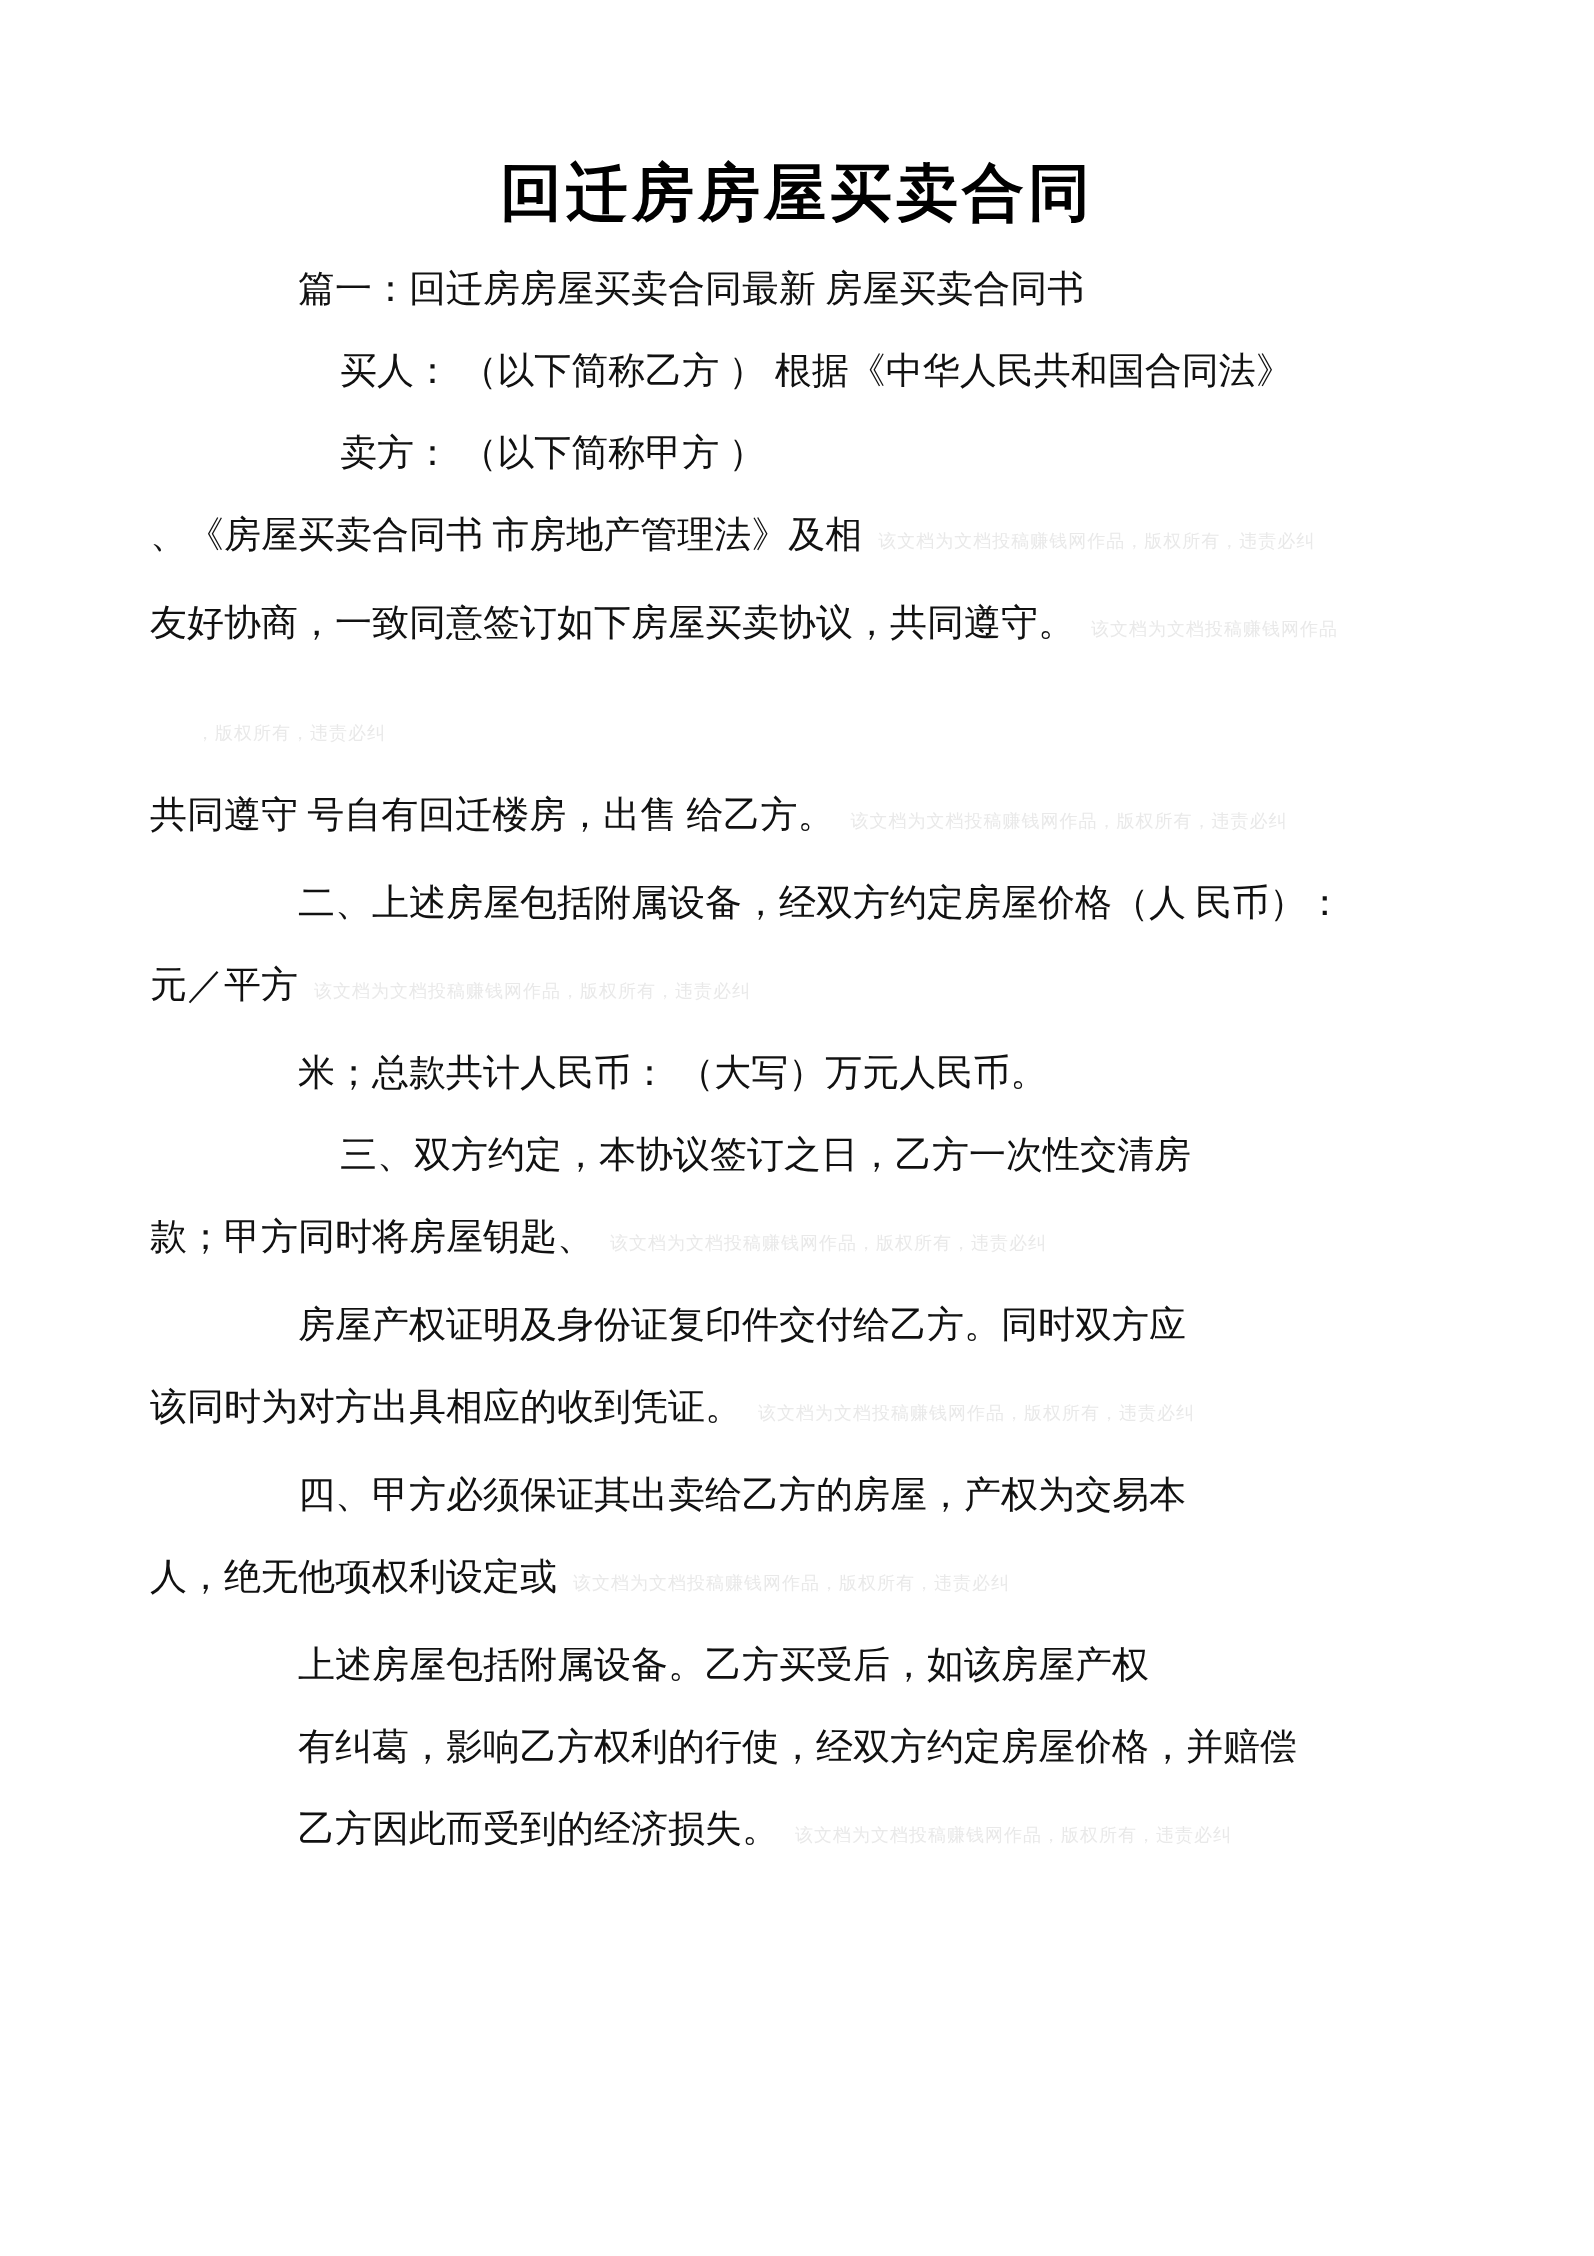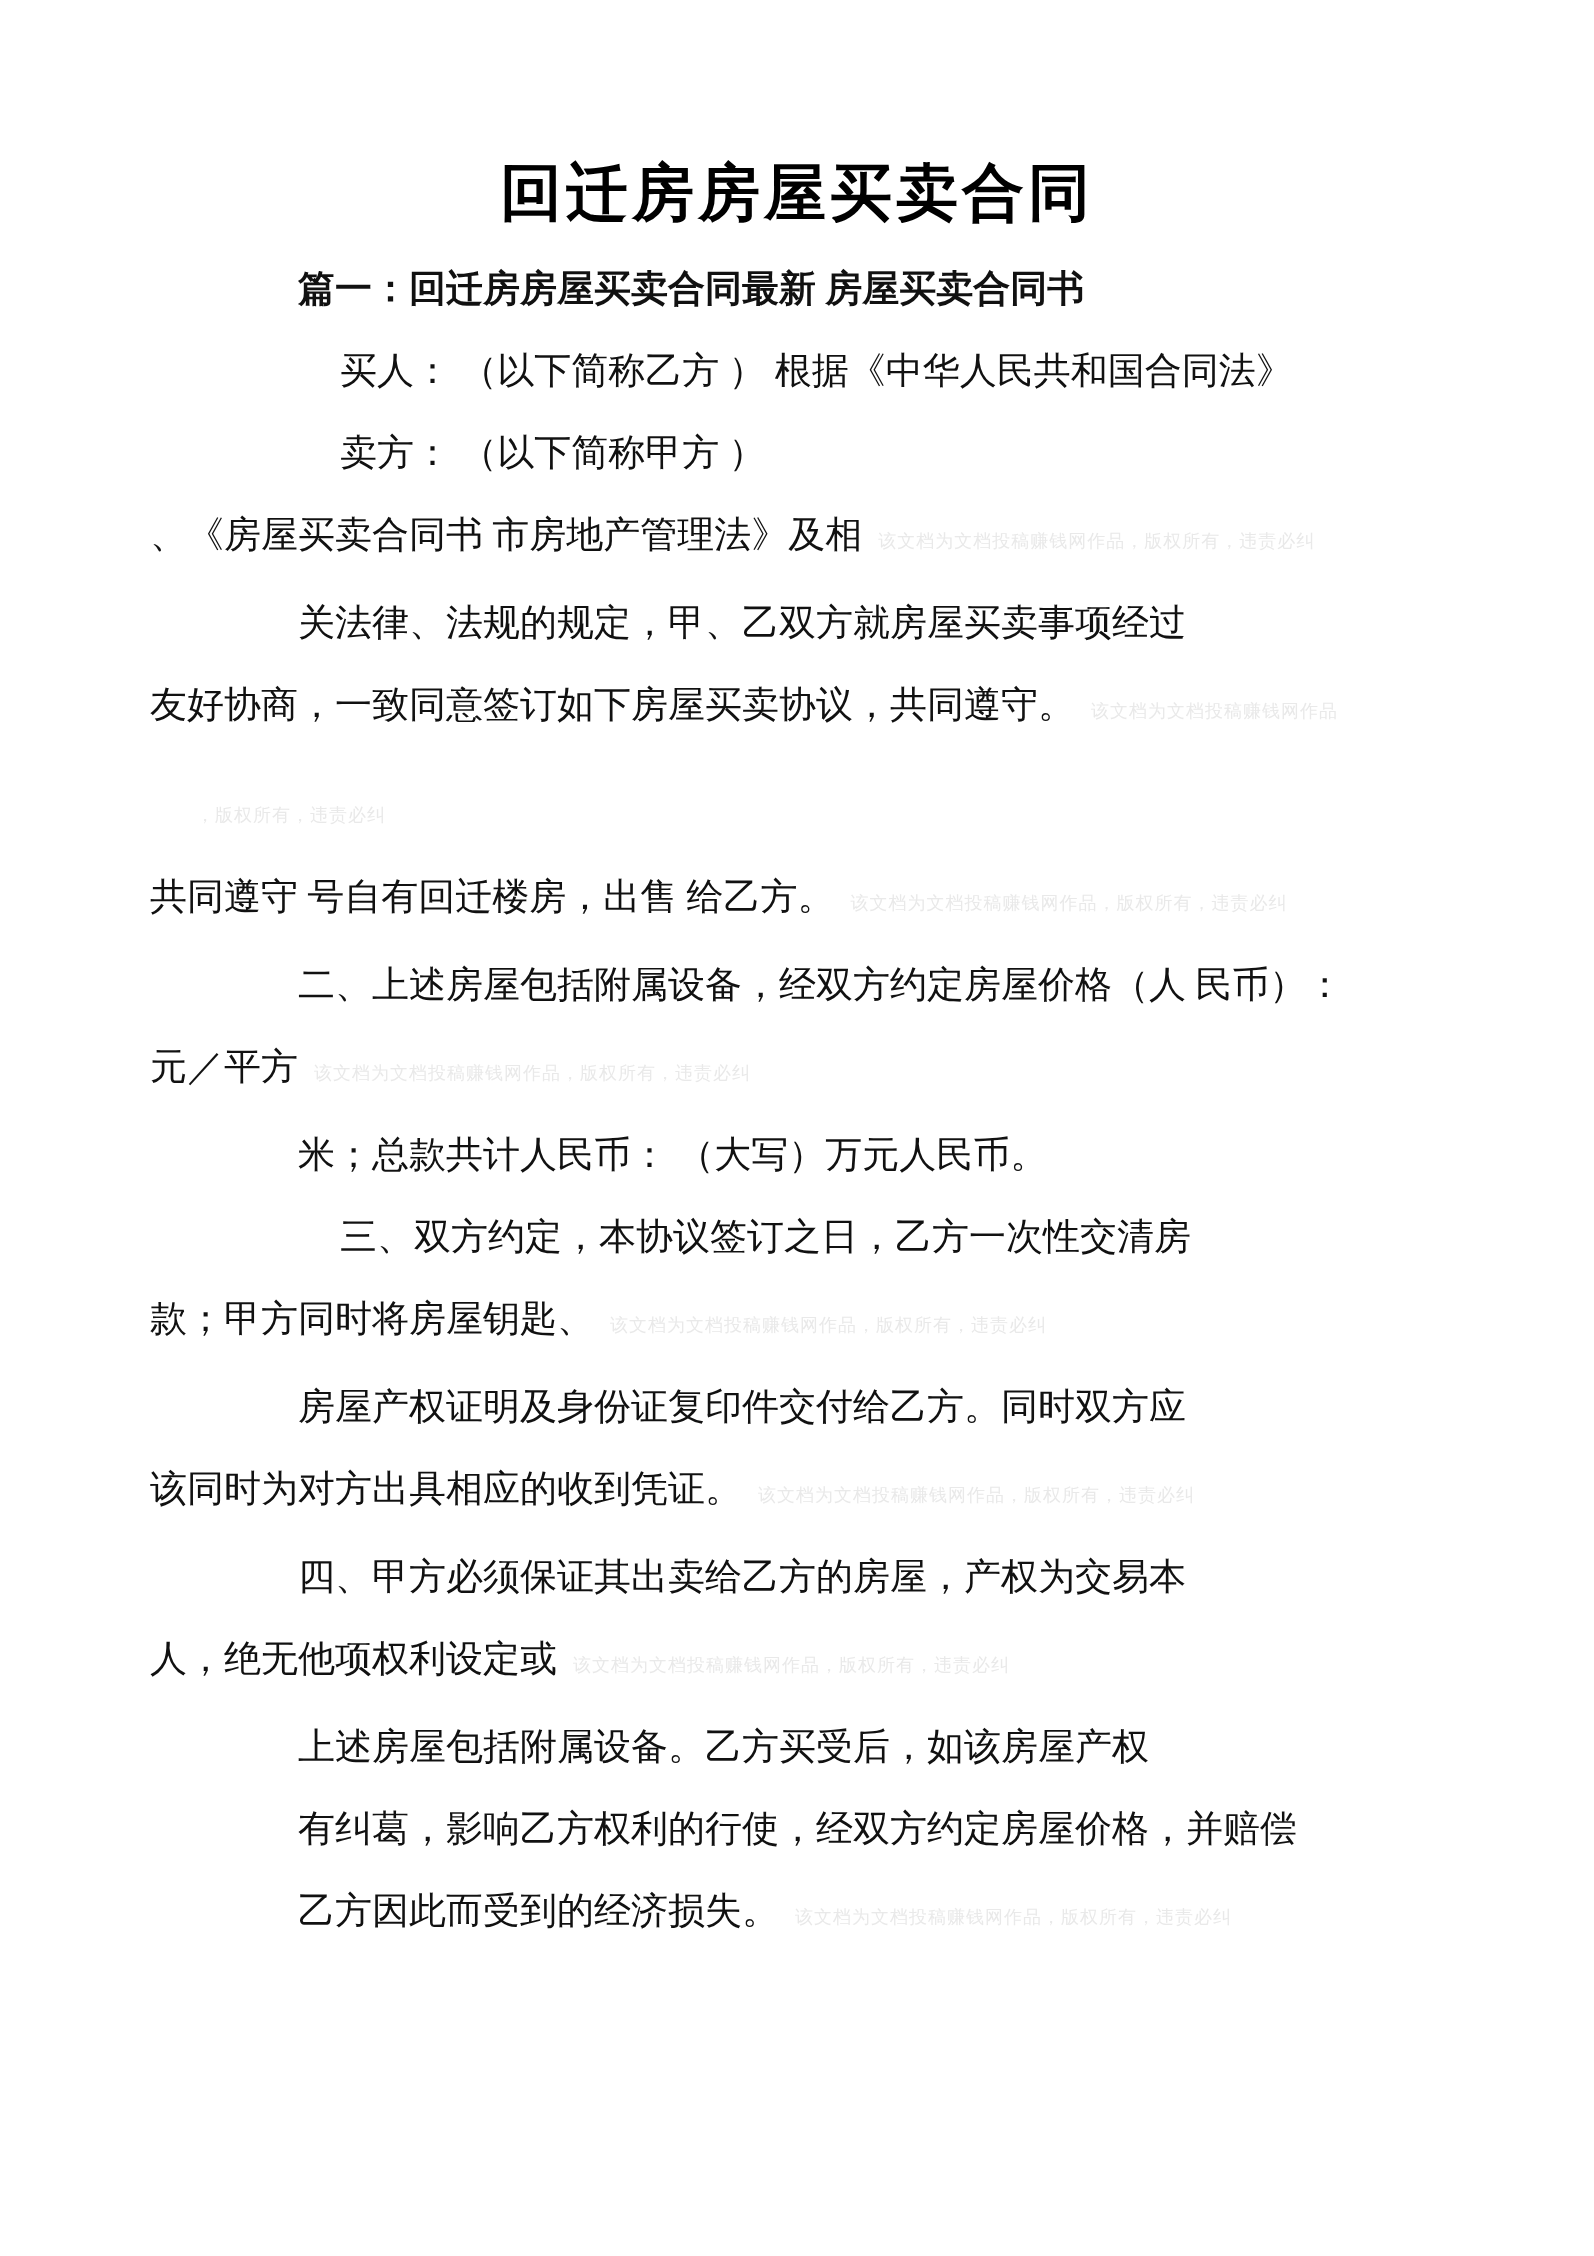--- a/index.html
+++ b/index.html
@@ -28,21 +28,21 @@
     margin: 0 0 12px 0;
     white-space: nowrap;
   }
   .line {
     font-family: "Liberation Serif", "DejaVu Serif", serif;
     font-size: 37px;
     line-height: 82px;
     color: #111111;
     white-space: nowrap;
   }
-  .bold { font-weight: bold; }
+  .bold { font-weight: normal; }
   .i0 { padding-left: 0; }
   .i1 { padding-left: 148px; }
   .i2 { padding-left: 190px; }
   .wm {
     font-family: "DejaVu Sans", "Liberation Sans", sans-serif;
     font-size: 18px;
     color: #e9e9e9;
     padding-left: 16px;
     letter-spacing: 1px;
   }
@@ -60,21 +60,20 @@
   <h1 class="doc-title">回迁房房屋买卖合同</h1>
 
   <div class="line i1 bold"><span>篇一：回迁房房屋买卖合同最新 房屋买卖合同书</span></div>
 
   <div class="line i2"><span>买人： （以下简称乙方 ）  根据《中华人民共和国合同法》</span></div>
 
   <div class="line i2"><span>卖方： （以下简称甲方 ）</span></div>
 
   <div class="line i0"><span>、《房屋买卖合同书 市房地产管理法》及相</span><span class="wm">该文档为文档投稿赚钱网作品，版权所有，违责必纠</span></div>
 
-  <div class="line i1"><span>关法律、法规的规定，甲、乙双方就房屋买卖事项经过</span></div>
 
   <div class="line i0"><span>友好协商，一致同意签订如下房屋买卖协议，共同遵守。</span><span class="wm">该文档为文档投稿赚钱网作品</span></div>
 
   <div class="line i0 wm-line"><span class="wm">，版权所有，违责必纠</span></div>
 
 
   <div class="line i0"><span>共同遵守 号自有回迁楼房，出售 给乙方。</span><span class="wm">该文档为文档投稿赚钱网作品，版权所有，违责必纠</span></div>
 
   <div class="line i1"><span>二、上述房屋包括附属设备，经双方约定房屋价格（人 民币）：</span></div>
 

